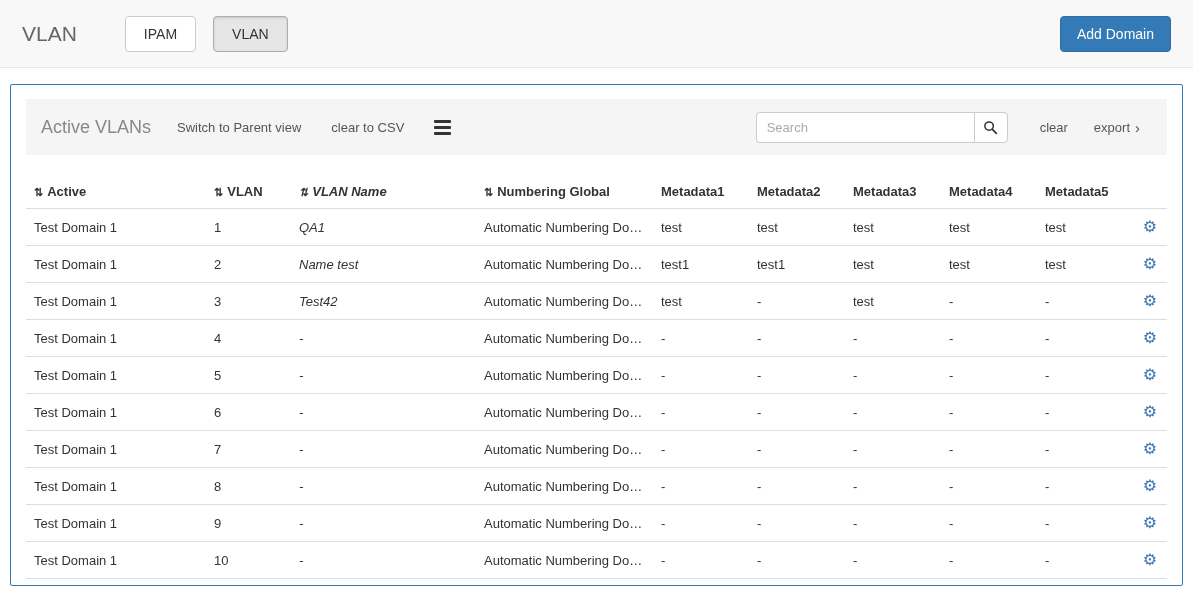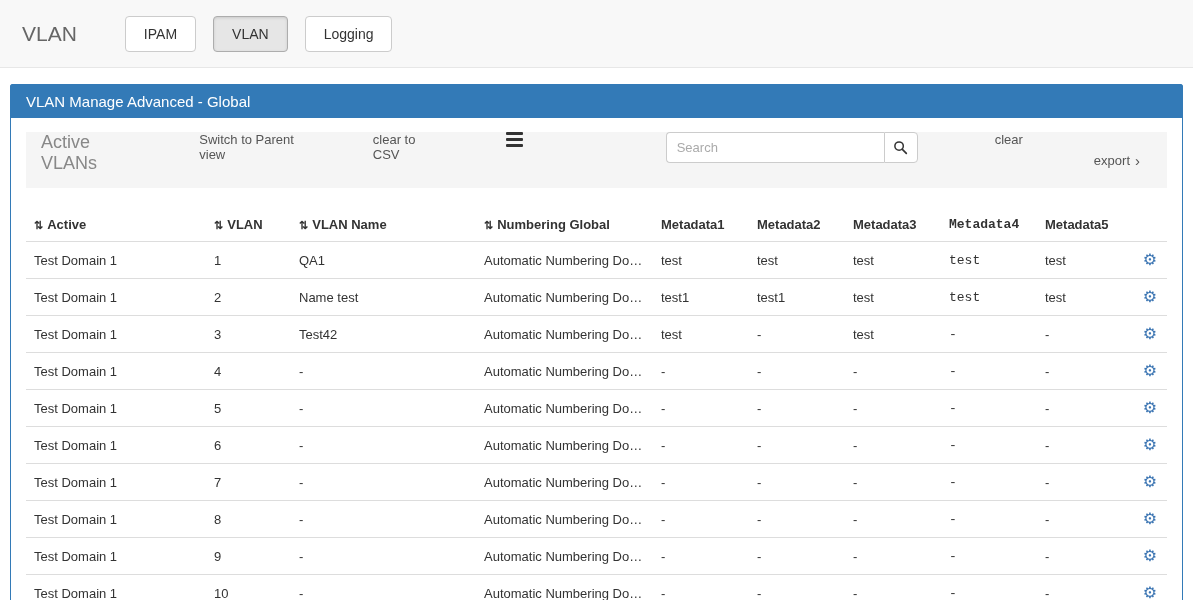--- a/index.html
+++ b/index.html
@@ -68,22 +68,22 @@
     font-size: 15px;
     padding: 8px 15px;
   }
   .panel-body { padding: 14px 15px 6px 15px; }
 
   
   .toolbar {
     background: #f5f5f5;
     height: 56px;
     display: flex;
+    align-items: center;
     padding: 0 15px;
-    gap: 45px;
   }
   .toolbar-title {
     font-size: 18px;
     color: #888;
     margin-right: 26px;
   }
   .toolbar-link {
     font-size: 13px;
     color: #555;
     text-decoration: none;
@@ -156,26 +156,26 @@
   .vlan-table td {
     padding: 10px 8px;
     border-bottom: 1px solid #ddd;
     color: #333;
     white-space: nowrap;
     overflow: hidden;
     text-overflow: ellipsis;
   }
   .vlan-table th:nth-child(1), .vlan-table td:nth-child(1) { width: 180px; }
   .vlan-table th:nth-child(2), .vlan-table td:nth-child(2) { width: 85px; }
-  .vlan-table th:nth-child(3), .vlan-table td:nth-child(3) { width: 185px; }
+  .vlan-table th:nth-child(3), .vlan-table td:nth-child(3) { width: 185px; font-style: italic; }
   .vlan-table th:nth-child(4), .vlan-table td:nth-child(4) { width: 177px; }
   .vlan-table th:nth-child(5), .vlan-table td:nth-child(5) { width: 96px; }
   .vlan-table th:nth-child(6), .vlan-table td:nth-child(6) { width: 96px; }
   .vlan-table th:nth-child(7), .vlan-table td:nth-child(7) { width: 96px; }
-  .vlan-table th:nth-child(8), .vlan-table td:nth-child(8) { width: 96px; font-family: Liberation Mono, monospace; }
+  .vlan-table th:nth-child(8), .vlan-table td:nth-child(8) { width: 96px; }
   .vlan-table th:nth-child(9), .vlan-table td:nth-child(9) { width: 96px; }
   .vlan-table th:last-child,  .vlan-table td:last-child  { width: auto; text-align: center; }
   .sort-icon {
     font-size: 11px;
     margin-right: 4px;
     color: #333;
   }
   .gear {
     color: #3d76b3;
     font-size: 16px;
@@ -184,27 +184,26 @@
   }
 </style>
 </head>
 <body>
 
 <div class="topbar">
   <span class="app-title">VLAN</span>
   <div class="nav-group" id="nav-group">
       <button class="nav-btn">IPAM</button>
       <button class="nav-btn active">VLAN</button>
-      <button class="nav-btn">Logging</button>
     </div>
   <div class="topbar-spacer"></div>
+  <button class="btn btn-primary">Add Domain</button>
 </div>
 
 <div class="panel">
-  <div class="panel-heading">VLAN Manage Advanced - Global</div>
   <div class="panel-body">
 
     <div class="toolbar">
       <span class="toolbar-title">Active VLANs</span>
       <a class="toolbar-link">Switch to Parent view</a>
       <a class="toolbar-link">clear to CSV</a>
       <span class="hamburger">
           <i></i>
           <i></i>
           <i></i>

